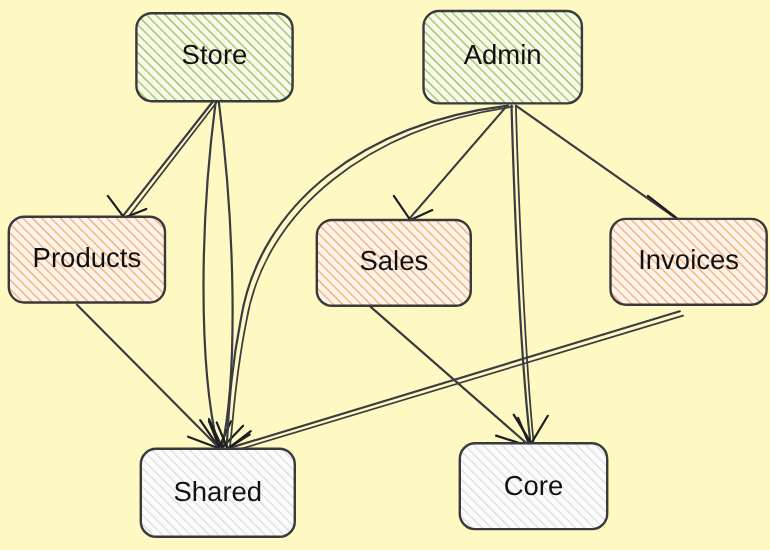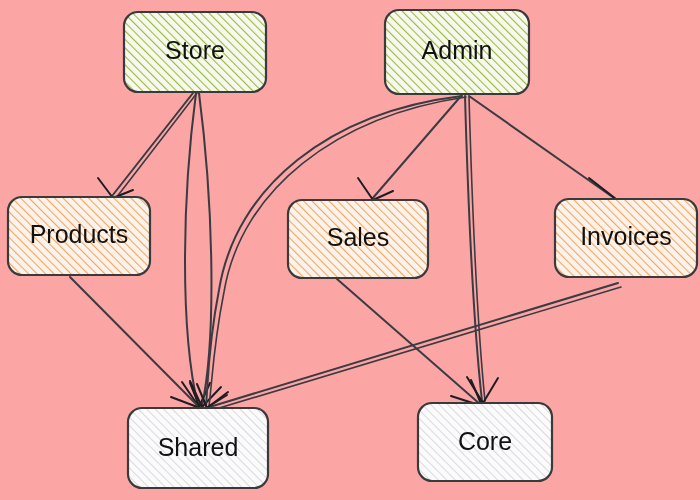--- a/index.html
+++ b/index.html
@@ -11,21 +11,21 @@
   body {
     width: 700px;
     height: 500px;
     overflow: hidden;
     font-family: "Liberation Sans", sans-serif;
   }
   #diagram-canvas {
     position: relative;
     width: 700px;
     height: 500px;
-    background: #fca5a5;
+    background: #fef9c3;
   }
   #diagram-svg {
     position: absolute;
     top: 0;
     left: 0;
     width: 700px;
     height: 500px;
   }
   .node-label {
     font-family: "Liberation Sans", sans-serif;

